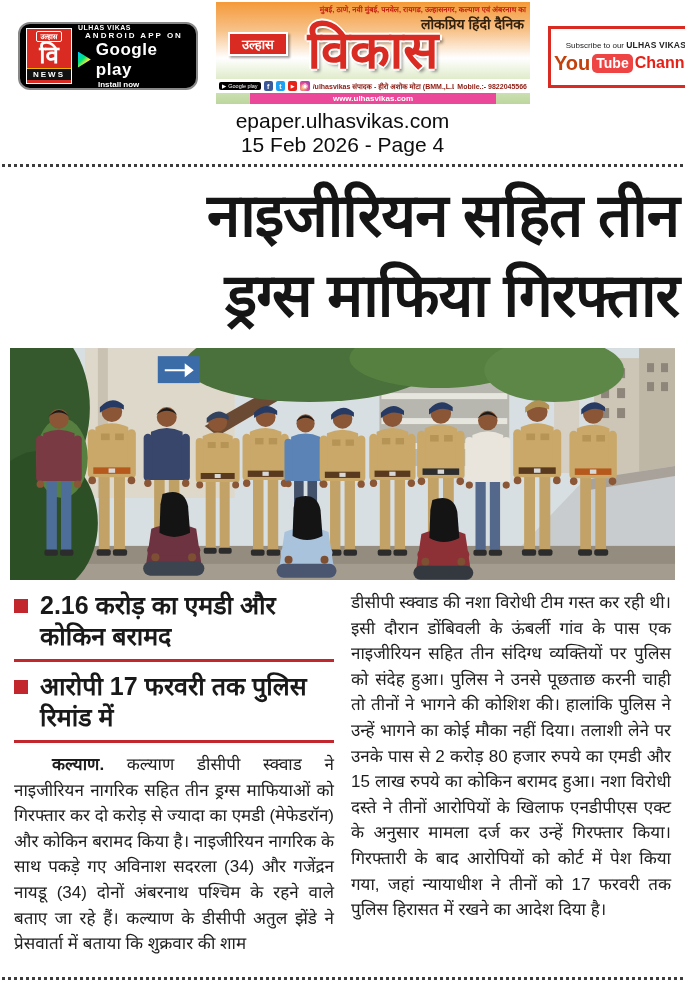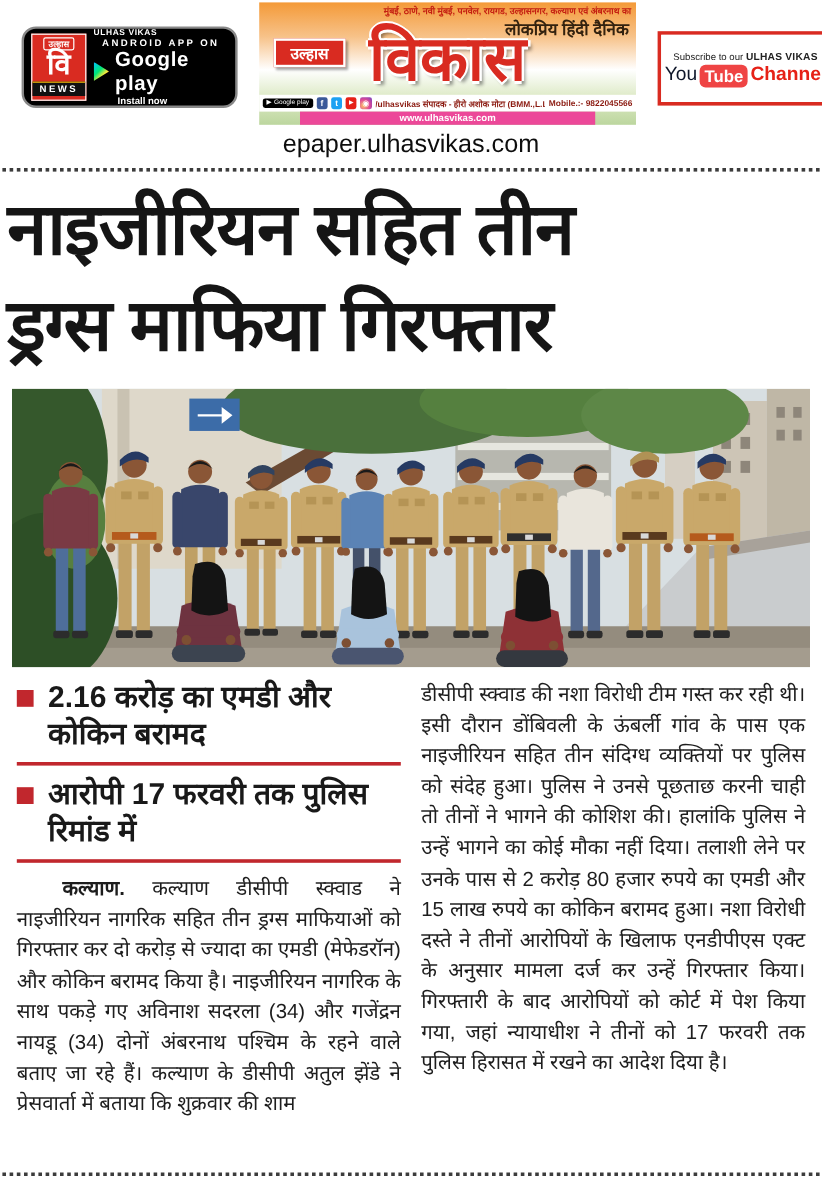--- a/index.html
+++ b/index.html
@@ -68,32 +68,32 @@
     background: #ec4899; color: #fff; font-size: 8px; font-weight: bold; text-align: center; line-height: 11px; }
 
   
   .yt-badge { margin-top: 24px; width: 160px; height: 62px; background: #d92b21; padding: 3px;
     display: flex; gap: 16px; flex-shrink: 0; }
   .yt-inner { flex: 1; background: #fff; border: 1px solid #fff; display: flex; flex-direction: column;
     align-items: center; justify-content: center; gap: 2px; padding: 2px; }
   .yt-line1 { font-size: 8px; color: #222; white-space: nowrap; }
   .yt-line1 b { font-size: 8.5px; letter-spacing: .2px; }
   .yt-line2 { display: flex; align-items: center; gap: 2px; }
-  .yt-you { font-size: 16px; font-weight: 400; color: #0f172a; }
+  .yt-you { font-size: 20px; font-weight: 700; color: #c2410c; }
   .yt-tube { font-size: 14px; font-weight: 900; color: #fff; background: #ef4444; border-radius: 5px;
     padding: 1px 4px 2px; }
   .yt-channel { font-size: 16px; font-weight: 900; color: #e62117; }
   .yt-badge .uv-logo { width: 42px; height: 54px; align-self: center; }
 
   
   .page-info { text-align: center; padding: 5px 0 4px; font-size: 21px; line-height: 24px; color: #0d0d0d; }
   .dotted { border: none; border-top: 3px dotted #3c3c3c; margin: 3px 2px; }
 
   
-  .headline { text-align: left; padding: 6px 6px 10px; color: #151515; }
+  .headline { text-align: right; padding: 6px 6px 10px; color: #151515; }
   .headline span { display: block; font-size: 60px; line-height: 80px; font-weight: 800; letter-spacing: -1px; }
 
   
   .photo { margin: 2px 10px 6px; width: 665px; height: 232px; overflow: hidden; background: #cfd5ce; }
   .photo svg { display: block; }
 
   
   .article { display: flex; gap: 17px; padding: 4px 14px 0; height: 386px; overflow: hidden; }
   .col { width: 320px; }
   .bullet-item { display: flex; gap: 12px; font-size: 25px; line-height: 31px; font-weight: 800; color: #191919; }
@@ -161,20 +161,21 @@
     <div class="uv-logo uv-orange">
       <span class="uv-pill">उल्हास</span>
       <span class="uv-letter">वि</span>
       <span class="uv-news">NEWS</span>
     </div>
   </div>
 </header>
 
 <div class="page-info">
   <div>epaper.ulhasvikas.com</div>
+  <div>15 Feb 2026 - Page 4</div>
 </div>
 
 <hr class="dotted">
 
 <h1 class="headline">
   <span>नाइजीरियन सहित तीन</span>
   <span>ड्रग्स माफिया गिरफ्तार</span>
 </h1>
 
 <figure class="photo">

